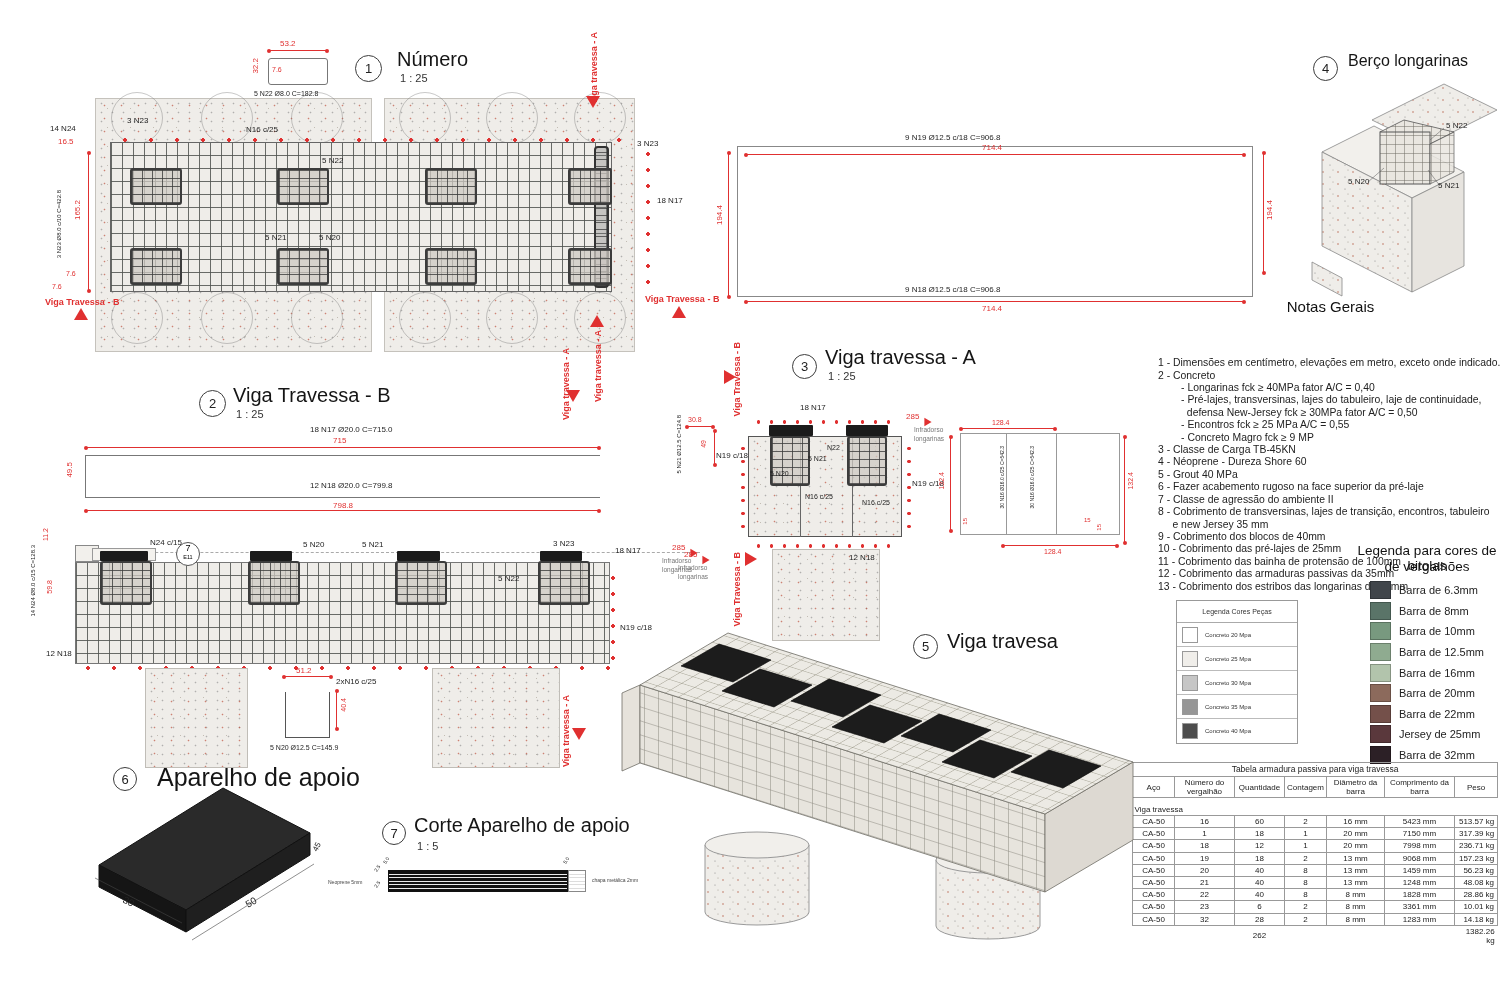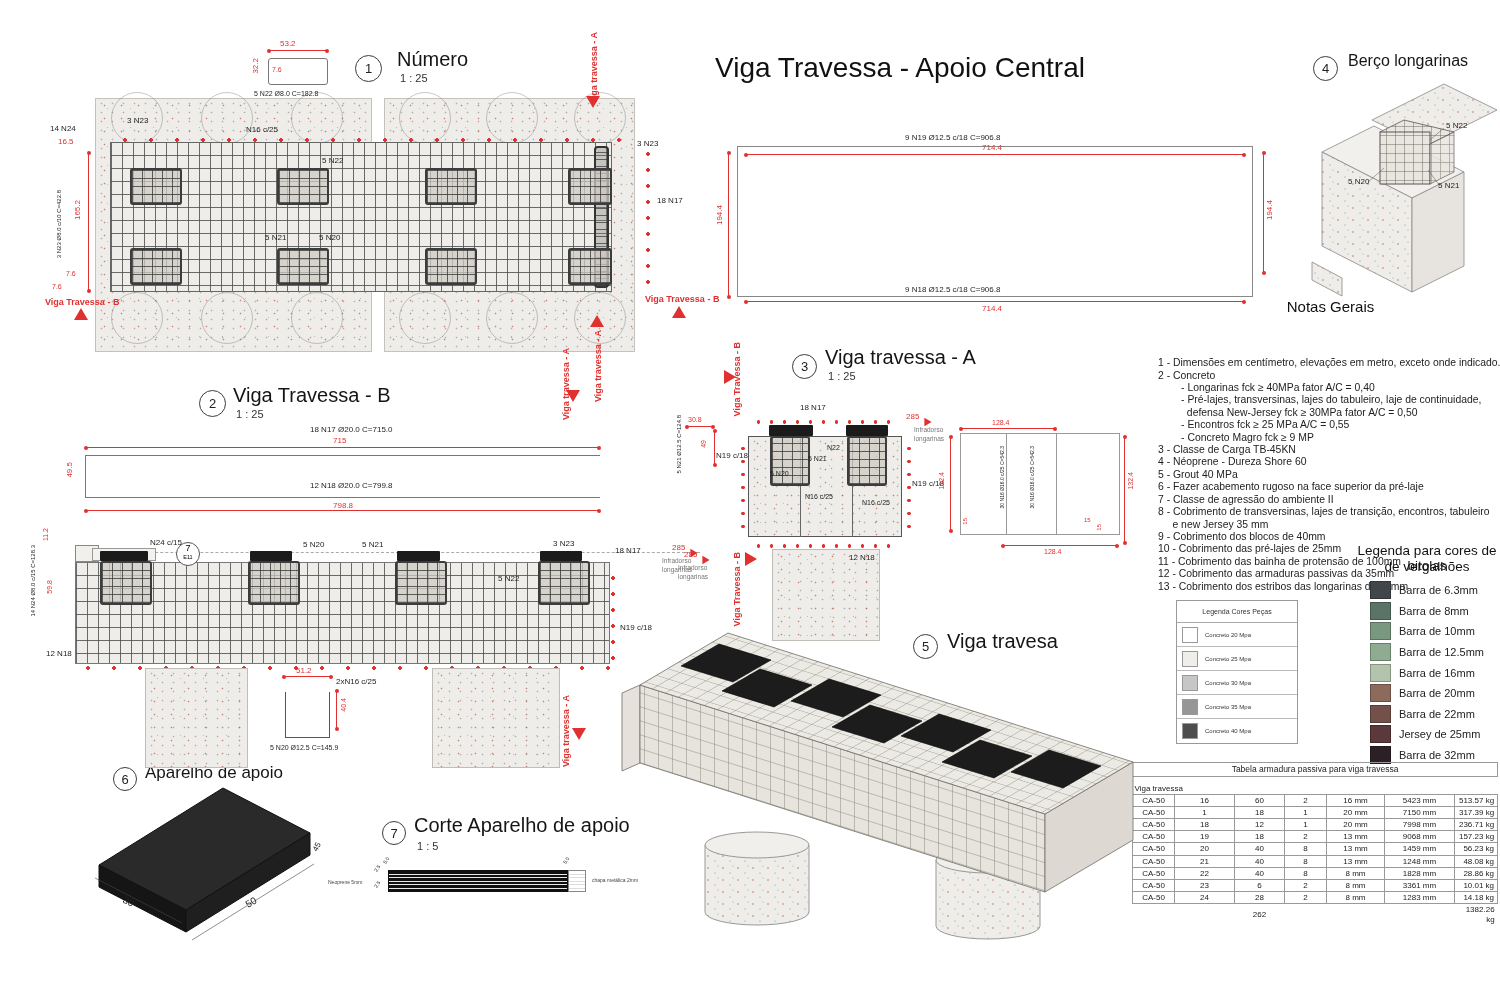--- a/index.html
+++ b/index.html
@@ -90,42 +90,41 @@
   .bubble{position:absolute;border:1.2px solid #555;border-radius:50%;background:#fff;text-align:center}
   .barline{position:absolute;border-top:1.6px solid #777}
   .darkbar{position:absolute;border:2px solid #333;border-radius:4px;background:rgba(120,120,120,.35);background-image:repeating-linear-gradient(0deg,rgba(50,50,50,.7) 0 1.5px,transparent 1.5px 7px)}
   .laypad{position:absolute;background:repeating-linear-gradient(180deg,#101010 0 2.6px,#e9e9e9 2.6px 3.6px);border:1px solid #111}
 </style>
 </head>
 <body>
 
 <div class="sheet">
 
-  <div class="sheet-title">Viga Travessa - Apoio Central</div>
 
   <div class="vm-circle" style="left:355px;top:55px;width:27px;height:27px;font-size:13px">1</div>
   <div class="vm-title" style="left:397px;top:48px;font-size:20px">Número</div>
   <div class="vm-scale" style="left:400px;top:72px">1 : 25</div>
 
   <div class="vm-circle" style="left:199px;top:390px;width:27px;height:27px;font-size:13px">2</div>
   <div class="vm-title" style="left:233px;top:384px;font-size:20px">Viga Travessa - B</div>
   <div class="vm-scale" style="left:236px;top:408px">1 : 25</div>
 
   <div class="vm-circle" style="left:792px;top:354px;width:25px;height:25px;font-size:13px">3</div>
   <div class="vm-title" style="left:825px;top:346px;font-size:20px">Viga travessa - A</div>
   <div class="vm-scale" style="left:828px;top:370px">1 : 25</div>
 
   <div class="vm-circle" style="left:1313px;top:56px;width:25px;height:25px;font-size:13px">4</div>
   <div class="vm-title" style="left:1348px;top:52px;font-size:16px">Berço longarinas</div>
 
   <div class="vm-circle" style="left:913px;top:634px;width:25px;height:25px;font-size:13px">5</div>
   <div class="vm-title" style="left:947px;top:630px;font-size:20px">Viga travesa</div>
 
   <div class="vm-circle" style="left:113px;top:767px;width:24px;height:24px;font-size:13px">6</div>
-  <div class="vm-title" style="left:145px;top:763px;font-size:17px">Aparelho de apoio</div>
+  <div class="vm-title" style="left:157px;top:763px;font-size:25px">Aparelho de apoio</div>
 
   <div class="vm-circle" style="left:382px;top:821px;width:24px;height:24px;font-size:13px">7</div>
   <div class="vm-title" style="left:414px;top:814px;font-size:20px">Corte Aparelho de apoio</div>
   <div class="vm-scale" style="left:417px;top:840px">1 : 5</div>
 
   <div class="abs speckle" style="left:95px;top:98px;width:277px;height:254px;border:1px solid #c5c2bc"></div>
   <div class="abs speckle" style="left:384px;top:98px;width:251px;height:254px;border:1px solid #c5c2bc"></div>
 
   <div class="ghost" style="left:111px;top:92px;width:52px;height:52px"></div>
   <div class="ghost" style="left:201px;top:92px;width:52px;height:52px"></div>
@@ -295,20 +294,29 @@
           <col style="width:50px">
           <col style="width:42px">
           <col style="width:58px">
           <col style="width:70px">
           <col style="width:43px">
         </colgroup>
       <tbody>
           <tr>
             <td colspan="7" class="title-cell">Tabela armadura passiva para viga travessa</td>
           </tr>
+      <tr>
+        <td>Aço</td>
+        <td>Número do vergalhão</td>
+        <td>Quantidade</td>
+        <td>Contagem</td>
+        <td>Diâmetro da barra</td>
+        <td>Comprimento da barra</td>
+        <td>Peso</td>
+      </tr>
       <tr class="nb">
             <td colspan="7" style="height:6px"></td>
           </tr>
       <tr class="nb">
             <td colspan="7" class="sect">Viga travessa</td>
           </tr>
       </tbody>
         <tbody>
 
           <tr>
@@ -386,21 +394,21 @@
             <td>23</td>
             <td>6</td>
             <td>2</td>
             <td>8 mm</td>
             <td>3361 mm</td>
             <td class="r">10.01 kg</td>
           </tr>
 
           <tr>
             <td>CA-50</td>
-            <td>24</td>
+            <td>32</td>
             <td>28</td>
             <td>2</td>
             <td>8 mm</td>
             <td>1283 mm</td>
             <td class="r">14.18 kg</td>
           </tr>
         </tbody>
       <tbody>
           <tr class="nb">
         <td></td>

